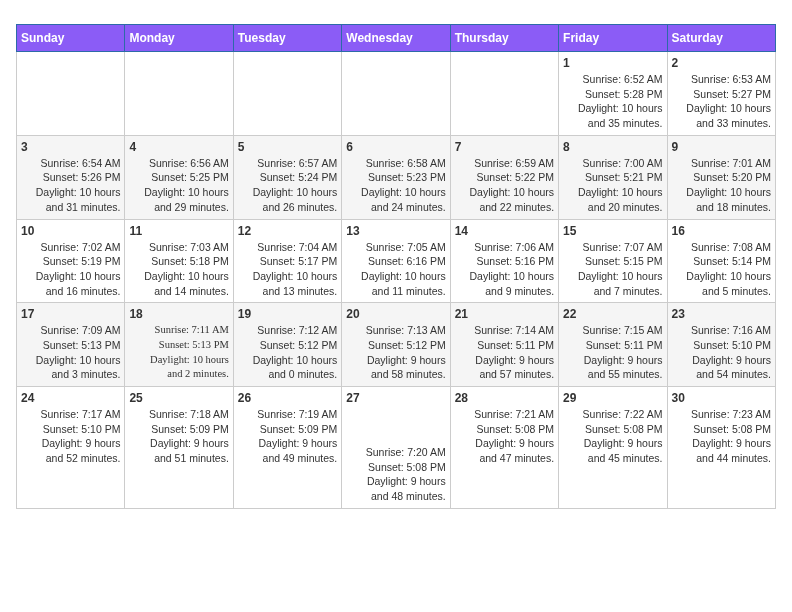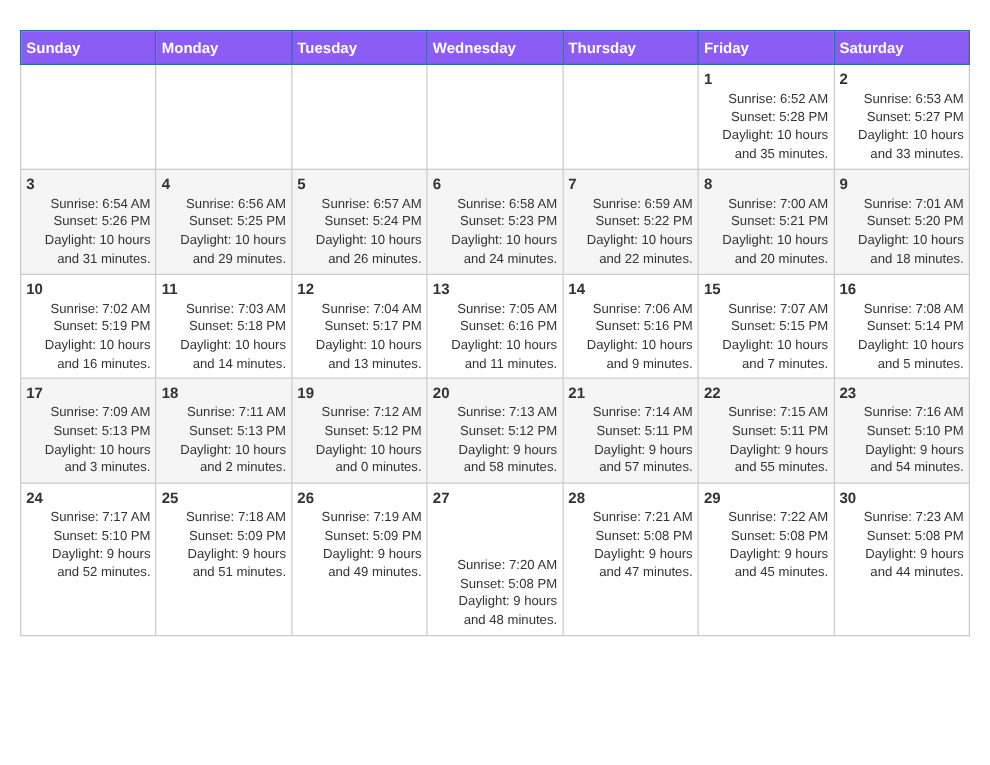--- a/index.html
+++ b/index.html
@@ -222,21 +222,21 @@
       <tr>
         <td>
           <span class="day-number">17</span>
           <div class="day-info" style="white-space: pre-line;">Sunrise: 7:09 AM
 Sunset: 5:13 PM
 Daylight: 10 hours
 and 3 minutes.</div>
         </td>
         <td>
           <span class="day-number">18</span>
-          <div class="day-info" style="white-space: pre-line;">Sunrise: 7:11 AM
+          <div class="day-info" style="white-space: pre-line; font-family: Liberation Serif, serif;">Sunrise: 7:11 AM
 Sunset: 5:13 PM
 Daylight: 10 hours
 and 2 minutes.</div>
         </td>
         <td>
           <span class="day-number">19</span>
           <div class="day-info" style="white-space: pre-line;">Sunrise: 7:12 AM
 Sunset: 5:12 PM
 Daylight: 10 hours
 and 0 minutes.</div>

